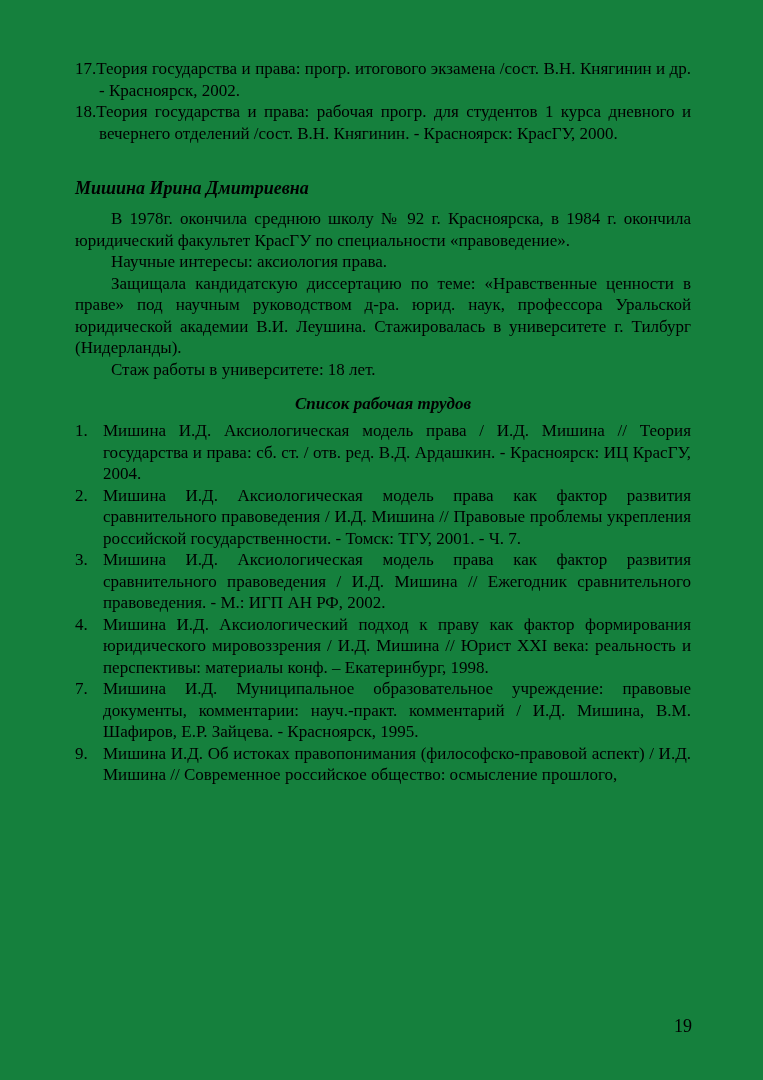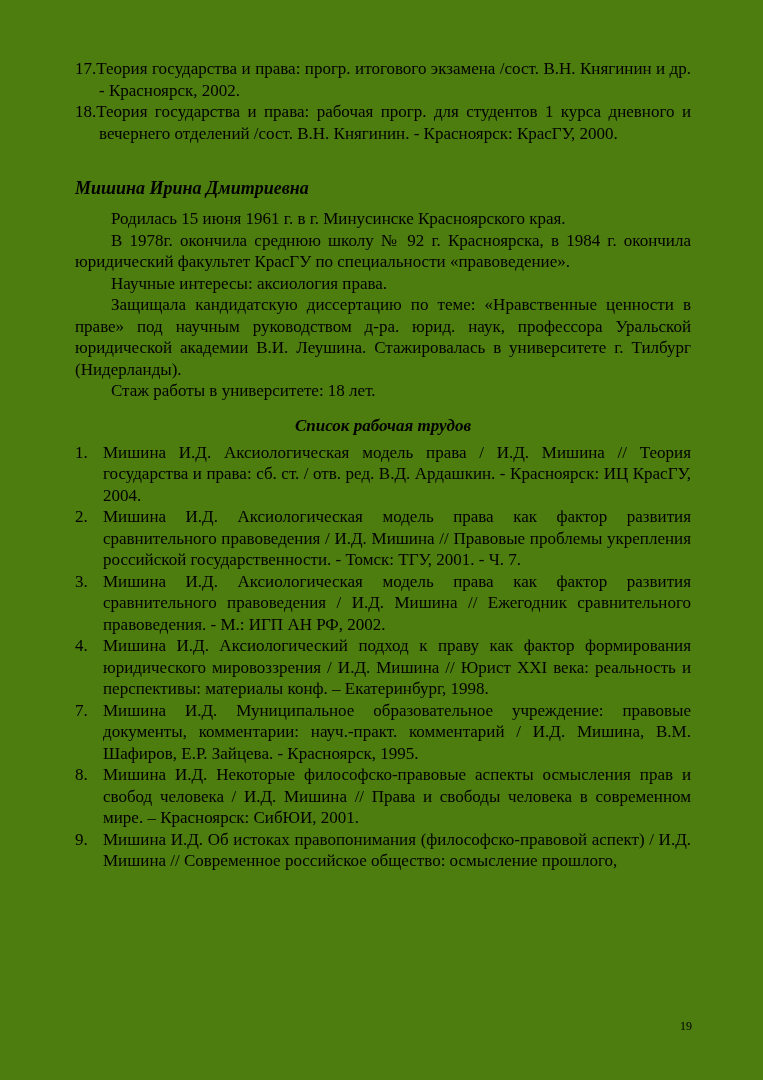--- a/index.html
+++ b/index.html
@@ -12,21 +12,21 @@
     height: 1080px;
     font-family: "Liberation Serif", serif;
     color: #000000;
   }
   .page {
     position: relative;
     box-sizing: border-box;
     width: 763px;
     height: 1080px;
     padding: 58px 72px 0 75px;
-    background: #4d7c0f;
+    background: #15803d;
     overflow: hidden;
   }
   p { margin: 0; }
 
   .list-item {
     font-size: 17px;
     line-height: 21.5px;
     text-align: justify;
     padding-left: 28px;
     text-indent: -28px;
@@ -70,41 +70,40 @@
     font-size: 17px;
     font-weight: bold;
     font-style: italic;
     text-align: center;
     line-height: 24px;
   }
   .page-number {
     position: absolute;
     right: 71px;
     bottom: 44px;
-    font-size: 12px;
+    font-size: 18px;
     line-height: 20px;
   }
 </style>
 </head>
 <body>
 
 <div class="page">
 
   <div class="list continuation">
 
       <p class="list-item"><span class="num">17.</span><span class="text">Теория государства и права: прогр. итогового экзамена /сост. В.Н. Княгинин и др. - Красноярск, 2002.</span></p>
 
       <p class="list-item"><span class="num">18.</span><span class="text">Теория государства и права: рабочая прогр. для студентов 1 курса дневного и вечернего отделений /сост. В.Н. Княгинин. - Красноярск: КрасГУ, 2000.</span></p>
     </div>
 
   <h2 class="section-title">Мишина Ирина Дмитриевна</h2>
 
   <div class="bio">
 
-      <p class="para">Родилась 15 июня 1961 г. в г. Минусинске Красноярского края.</p>
 
       <p class="para">В 1978г. окончила среднюю школу № 92 г. Красноярска, в 1984 г. окончила юридический факультет КрасГУ по специальности «правоведение».</p>
 
       <p class="para">Научные интересы: аксиология права.</p>
 
       <p class="para">Защищала кандидатскую диссертацию по теме: «Нравственные ценности в праве» под научным руководством д-ра. юрид. наук, профессора Уральской юридической академии В.И. Леушина. Стажировалась в университете г. Тилбург (Нидерланды).</p>
 
       <p class="para">Стаж работы в университете: 18 лет.</p>
     </div>
 
@@ -117,20 +116,19 @@
       <p class="list-item"><span class="num">2.</span><span class="text">Мишина И.Д. Аксиологическая модель права как фактор развития сравнительного правоведения / И.Д. Мишина // Правовые проблемы укрепления российской государственности. - Томск: ТГУ, 2001. - Ч. 7.</span></p>
 
       <p class="list-item"><span class="num">3.</span><span class="text">Мишина И.Д. Аксиологическая модель права как фактор развития сравнительного правоведения  / И.Д. Мишина // Ежегодник сравнительного правоведения. - М.: ИГП АН РФ, 2002.</span></p>
 
       <p class="list-item"><span class="num">4.</span><span class="text">Мишина И.Д. Аксиологический подход к праву как фактор формирования юридического мировоззрения / И.Д. Мишина // Юрист XXI века: реальность и перспективы: материалы конф. – Екатеринбург, 1998.</span></p>
 
 
 
       <p class="list-item"><span class="num">7.</span><span class="text">Мишина И.Д. Муниципальное образовательное учреждение: правовые документы, комментарии: науч.-практ. комментарий  / И.Д. Мишина, В.М. Шафиров, Е.Р. Зайцева. - Красноярск, 1995.</span></p>
 
-      <p class="list-item"><span class="num">8.</span><span class="text">Мишина И.Д. Некоторые философско-правовые аспекты осмысления прав и свобод человека / И.Д. Мишина //  Права и свободы человека в современном мире. – Красноярск:  СибЮИ, 2001.</span></p>
 
       <p class="list-item"><span class="num">9.</span><span class="text">Мишина И.Д. Об истоках правопонимания (философско-правовой аспект) / И.Д. Мишина // Современное российское общество: осмысление прошлого,</span></p>
     </div>
 
   <div class="page-number">19</div>
 
 </div>
 
 </body></html>

